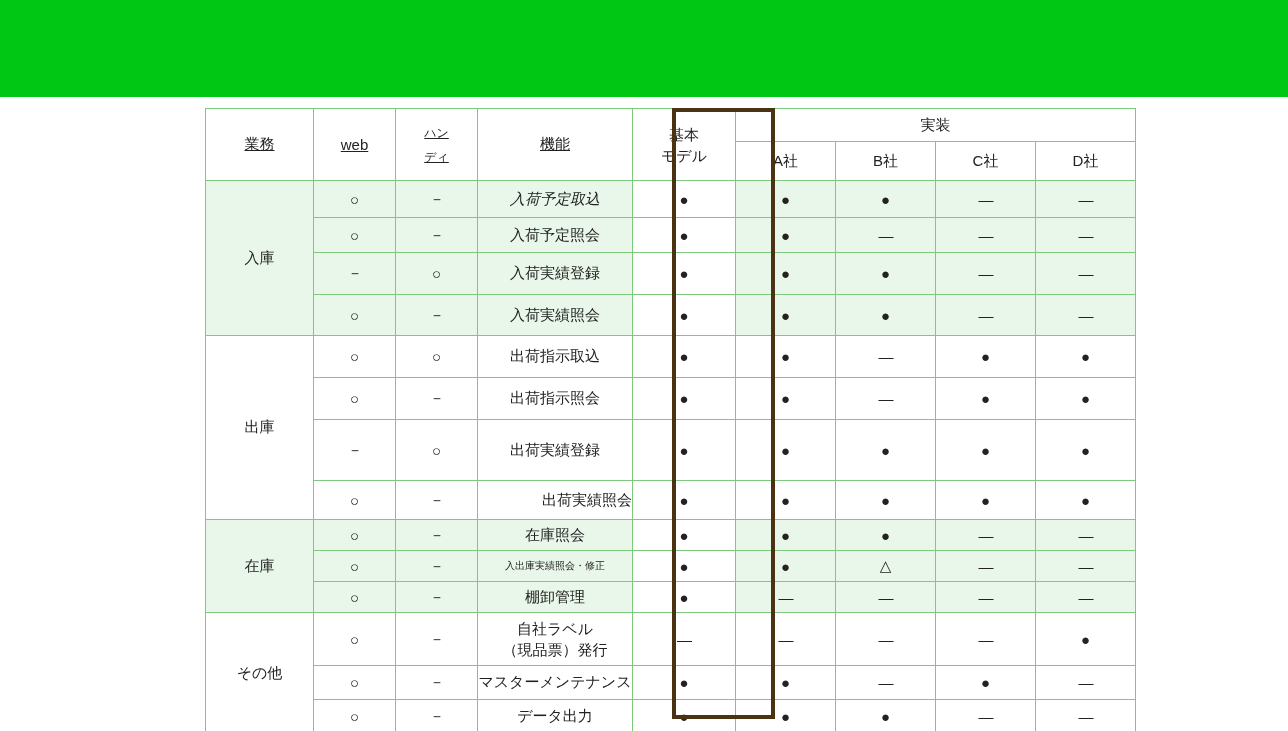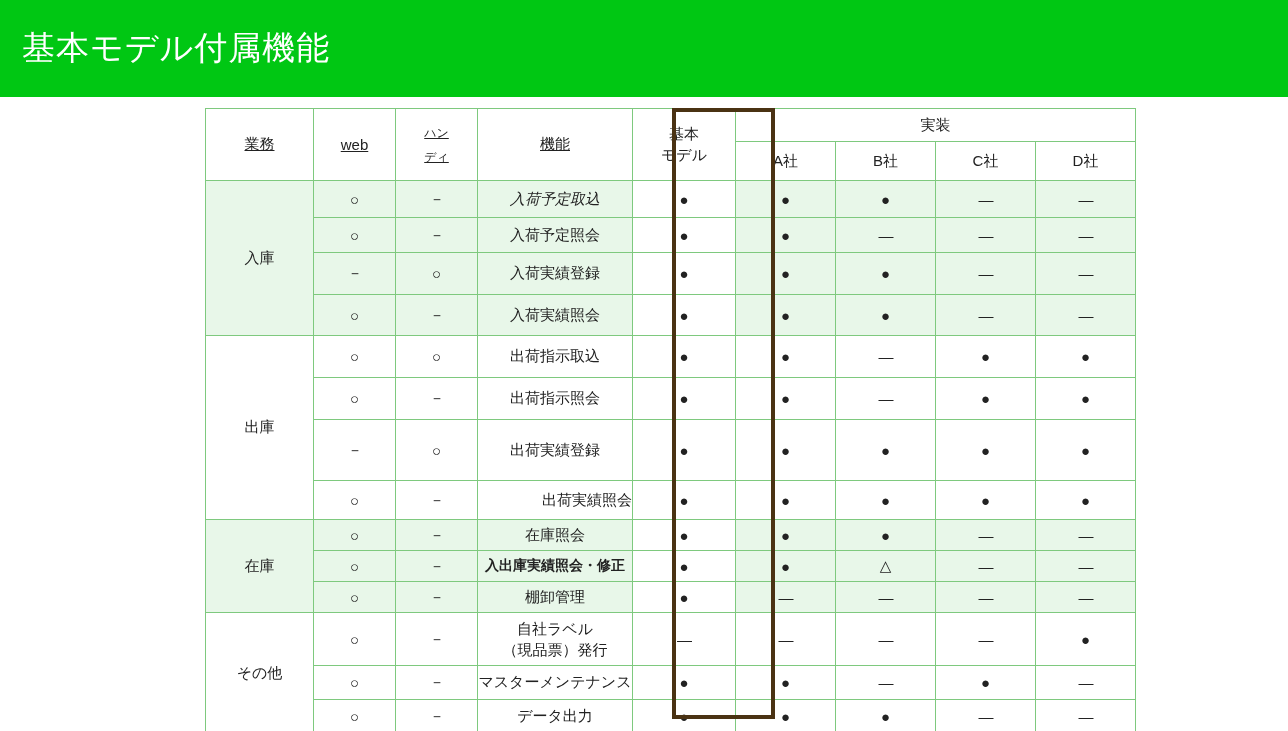--- a/index.html
+++ b/index.html
@@ -86,21 +86,20 @@
   .h-maker {
     font-size: 18px;
     font-weight: bold;
     height: 38px;
   }
   .h-kihon {
     color: #e4002b;
     font-size: 19px;
     font-weight: bold;
     line-height: 24px;
-    font-family: Liberation Serif, serif;
   }
   .group-cell {
     font-size: 22px;
     font-weight: bold;
     color: #111111;
   }
   .func-cell {
     font-size: 15px;
     color: #222222;
     padding: 0 4px;
@@ -130,21 +129,20 @@
   }
   td.kihon-col { background: #ffffff !important; }
   .two-line { line-height: 21px; }
 </style>
 </head>
 <body>
 
 <div class="slide">
 
   <div class="title-band"></div>
-  <div class="title-text">基本モデル付属機能</div>
 
   <div class="table-wrap">
     <table class="matrix">
       <colgroup>
         <col class="c-gyomu">
         <col class="c-web">
         <col class="c-handy">
         <col class="c-kinou">
         <col class="c-kihon">
         <col class="c-maker">
@@ -267,21 +265,21 @@
           <td class="func-cell" style="height:30px;margin-top:44px;">在庫照会</td>
           <td class="kihon-col mark mark-dot">●</td>
           <td class="mark mark-dot">●</td>
           <td class="mark mark-dot">●</td>
           <td class="mark mark-dash">—</td>
           <td class="mark mark-dash">—</td>
         </tr>
         <tr class="band-green">
           <td class="mark mark-circ">○</td>
           <td class="mark mark-dash">－</td>
-          <td class="func-cell" style="height:30px; font-size:14px;font-weight:bold;">入出庫実績照会・修正</td>
+          <td class="func-cell" style="height:30px; font-size:10px;">入出庫実績照会・修正</td>
           <td class="kihon-col mark mark-dot">●</td>
           <td class="mark mark-dot">●</td>
           <td class="mark mark-tri">△</td>
           <td class="mark mark-dash">—</td>
           <td class="mark mark-dash">—</td>
         </tr>
         <tr class="band-green">
           <td class="mark mark-circ">○</td>
           <td class="mark mark-dash">－</td>
           <td class="func-cell" style="height:30px;">棚卸管理</td>

